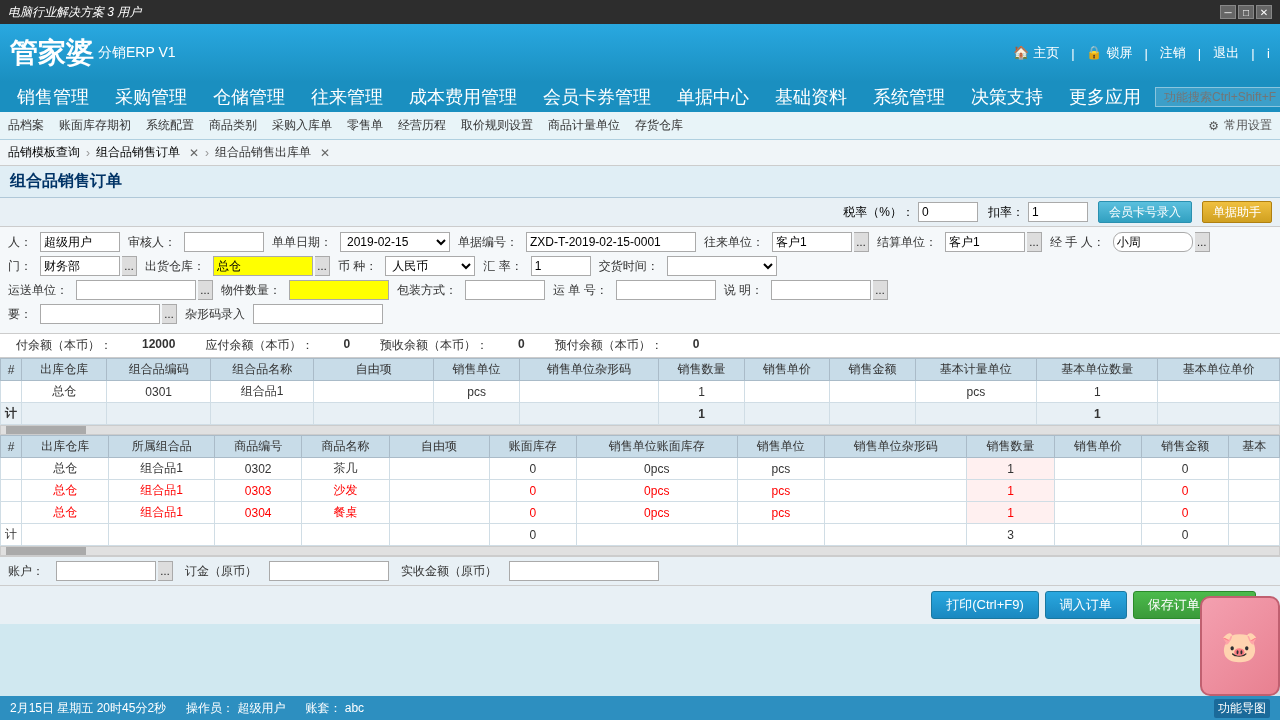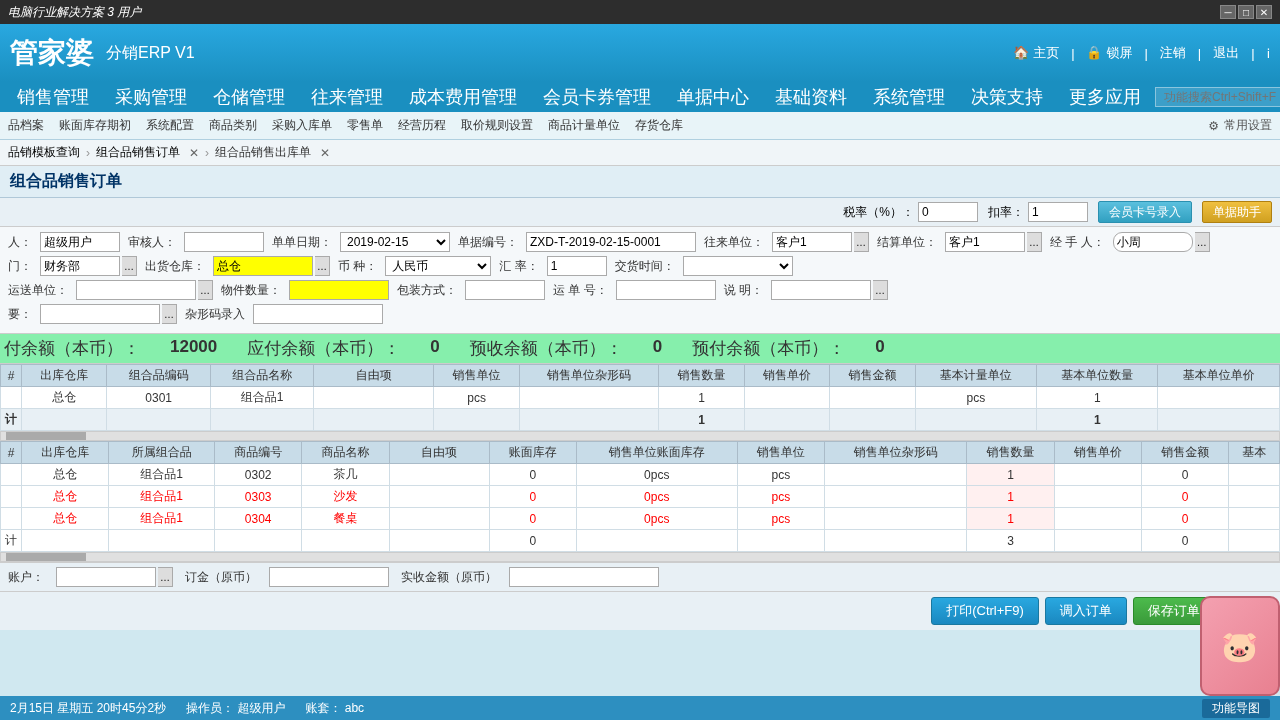--- a/index.html
+++ b/index.html
@@ -7,21 +7,21 @@
     
     
     .title-bar { background: #2d2d2d; height: 24px; display: flex; align-items: center; padding: 0 8px; color: white; font-size: 12px; }
     .title-bar-left { flex: 1; display: flex; align-items: center; gap: 8px; font-style: italic; }
     .title-bar-controls { display: flex; gap: 2px; }
     .title-btn { width: 16px; height: 14px; background: #666; border: 1px solid #888; color: white; font-size: 10px; cursor: pointer; display: flex; align-items: center; justify-content: center; }
     
     
     .header { background: linear-gradient(180deg, #29a8e0 0%, #1a8fc0 100%); height: 58px; display: flex; align-items: center; padding: 0 10px; position: relative; }
     .logo-text { font-size: 28px; color: white; font-weight: bold; font-family: 'Microsoft YaHei', sans-serif; }
-    .logo-sub { font-size: 16px; color: white; margin-left: 12px; }
+    .logo-sub { font-size: 14px; color: white; margin-left: 4px; }
     .header-right { position: absolute; right: 10px; display: flex; align-items: center; gap: 12px; color: white; font-size: 13px; }
     .header-right span { cursor: pointer; }
     
     
     .main-nav { background: #1a8fc0; height: 30px; display: flex; align-items: center; padding: 0 5px; gap: 2px; }
     .nav-item { color: white; padding: 3px 12px; font-size: 18px; cursor: pointer; border-radius: 3px; white-space: nowrap; }
     .nav-search { margin-left: auto; background: rgba(255,255,255,0.15); border: 1px solid rgba(255,255,255,0.4); color: white; padding: 2px 8px; font-size: 12px; width: 180px; }
     
     
     .sub-nav { background: #e8f4f8; height: 28px; display: flex; align-items: center; padding: 0 8px; gap: 15px; border-bottom: 1px solid #b0d0e0; }
@@ -47,21 +47,21 @@
     .form-select { border: 1px solid #aaa; height: 20px; font-size: 12px; padding: 0 2px; background: white; }
     .form-btn { background: linear-gradient(180deg, #5bc0de, #31a0c0); color: white; border: 1px solid #2a90b0; padding: 2px 10px; font-size: 12px; cursor: pointer; height: 22px; border-radius: 2px; white-space: nowrap; }
     .form-btn-yellow { background: linear-gradient(180deg, #f0c040, #d0a020); border-color: #b08010; }
     .dots-btn { background: #ddd; border: 1px solid #aaa; border-left: none; height: 20px; font-size: 10px; padding: 0 2px; cursor: pointer; }
     
     
     .top-controls { display: flex; align-items: center; justify-content: flex-end; gap: 10px; padding: 3px 8px; background: #e8f0f5; border-bottom: 1px solid #ccc; }
     .top-control-group { display: flex; align-items: center; gap: 4px; }
     
     
-    .balance-row { background: #86efac; padding: 3px 4px; display: flex; gap: 30px; font-size: 17px; color: #333; border-bottom: 1px solid #ccc; }
+    .balance-row { background: #ffffff; padding: 3px 16px; display: flex; gap: 30px; font-size: 12px; color: #333; border-bottom: 1px solid #ccc; }
     
     
     .table-section { background: white; overflow: hidden; }
     .data-table { width: 100%; border-collapse: collapse; font-size: 12px; }
     .data-table th { background: #c8dce8; border: 1px solid #aabbc8; padding: 2px 4px; text-align: center; color: #333; font-weight: normal; white-space: nowrap; }
     .data-table td { border: 1px solid #d0dde5; padding: 2px 4px; text-align: center; color: #333; white-space: nowrap; }
     .data-table .total-row td { background: #e8f0f5; font-weight: bold; }
     .scrollbar-h { height: 10px; background: #e0e0e0; border: 1px solid #ccc; display: flex; align-items: center; }
     .scrollbar-thumb { height: 8px; background: #aaa; width: 80px; margin-left: 5px; cursor: pointer; }
     
@@ -72,21 +72,21 @@
     .bottom-table td { border: 1px solid #d0dde5; padding: 2px 4px; text-align: center; color: #333; white-space: nowrap; }
     .row-red td { color: red; }
     
     
     .footer-form { background: #e8f0f5; padding: 4px 8px; display: flex; align-items: center; gap: 12px; border-top: 1px solid #ccc; }
     .footer-btn { background: linear-gradient(180deg, #29a8e0, #1a88c0); color: white; border: 1px solid #1a78a0; padding: 4px 14px; font-size: 13px; cursor: pointer; border-radius: 3px; }
     .footer-btn-green { background: linear-gradient(180deg, #4cbb4c, #3a9a3a); border-color: #2a8a2a; }
     
     
     .status-bar { background: #2d8fc0; height: 24px; display: flex; align-items: center; padding: 0 10px; color: white; font-size: 12px; position: absolute; bottom: 0; left: 0; right: 0; }
-    .status-right { margin-left: auto; cursor: pointer; background: #1a6a9a; padding: 1px 10px; border-radius: 2px; }
+    .status-right { margin-left: auto; cursor: pointer; background: #1a6a9a; padding: 1px 4px; border-radius: 2px; }
     
     
     .mascot { position: absolute; right: 0; bottom: 24px; width: 80px; height: 100px; z-index: 100; }
     
     
     .highlight-yellow { background: #ffff00 !important; }
     
     .inline-flex { display: inline-flex; align-items: center; }
     .gap2 { gap: 2px; }
     
@@ -219,21 +219,21 @@
       <button class="dots-btn">…</button>
     </div>
 
     <span class="form-label">出货仓库：</span>
     <div class="inline-flex gap2">
       <input class="form-input highlight-yellow" style="width: 100px;" value="总仓">
       <button class="dots-btn">…</button>
     </div>
 
     <span class="form-label">币 种：</span>
-    <select class="form-select" style="width:106px;"><option>人民币</option></select>
+    <select class="form-select" style="width:90px;"><option>人民币</option></select>
 
     <span class="form-label">汇 率：</span>
     <input class="form-input" style="width: 50px;" value="1">
 
     <span class="form-label">交货时间：</span>
     <select class="form-select" style="width:110px;"><option></option></select>
   </div>
 
   <div class="form-row">
     <span class="form-label">运送单位：</span>

